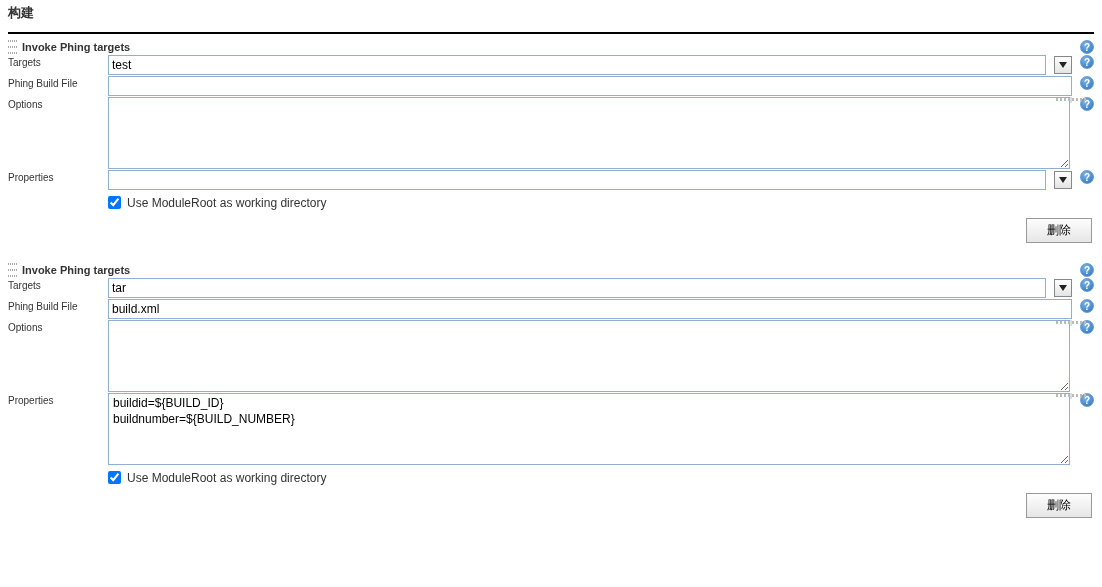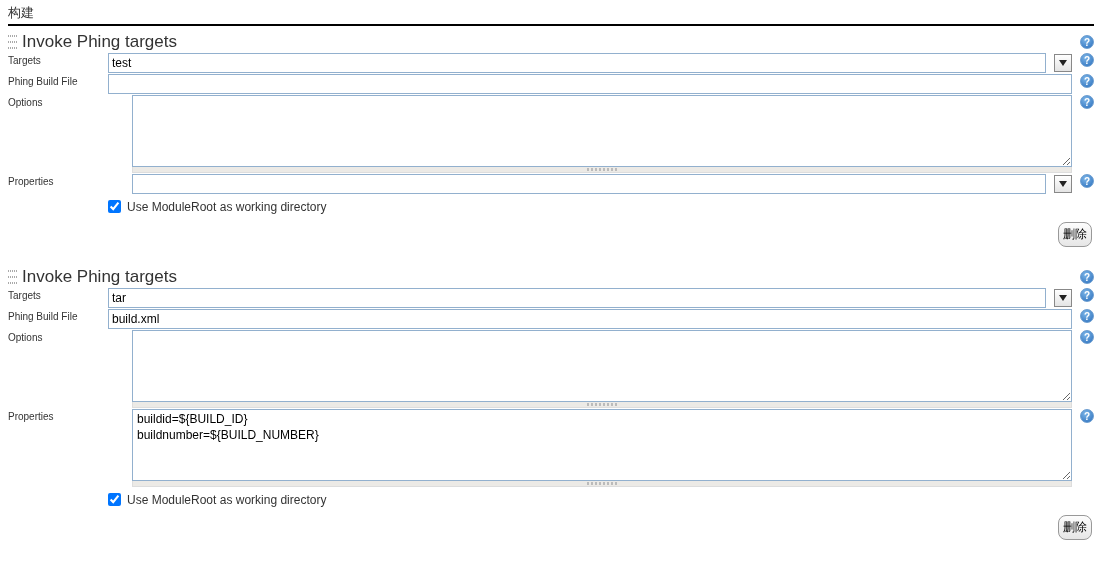--- a/index.html
+++ b/index.html
@@ -4,24 +4,24 @@
 <style>
   * { box-sizing: border-box; margin: 0; padding: 0; }
   body {
     font-family: Arial, Helvetica, sans-serif;
     font-size: 12px;
     color: #333;
     background: #fff;
     padding: 4px 8px;
   }
   .section-heading {
-    font-weight: normal;
+    font-weight: bold;
     font-size: 13px;
     border-bottom: 2px solid #000;
-    padding-bottom: 2px;
+    padding-bottom: 10px;
     margin-bottom: 6px;
   }
   .block {
     margin-bottom: 20px;
   }
   .block-header {
     display: flex;
     align-items: center;
     margin-bottom: 1px;
   }
@@ -32,22 +32,22 @@
     display: inline-flex;
     flex-direction: column;
     justify-content: space-between;
   }
   .dragger span {
     display: block;
     height: 2px;
     background: repeating-linear-gradient(90deg,#aaa 0,#aaa 1px,transparent 1px,transparent 2px);
   }
   .block-title {
-    font-weight: normal;
-    font-size: 17px;
+    font-weight: bold;
+    font-size: 11px;
     flex: 1;
   }
   .help-icon {
     width: 14px;
     height: 14px;
     border-radius: 50%;
     background: radial-gradient(circle at 40% 30%, #7db6e8, #2a6ebc);
     color: #fff;
     font-size: 10px;
     font-weight: bold;
@@ -71,22 +71,21 @@
   }
   .form-field {
     flex: 1;
     display: flex;
     align-items: flex-start;
     gap: 8px;
   }
   .form-field-inner {
     flex: 1;
     display: flex;
-    flex-direction: column;
-    margin-left: 24px;
+    flex-direction: row;
   }
   .text-input {
     width: 100%;
     border: 1px solid #92b0ce;
     padding: 1px 3px;
     font-size: 12px;
     font-family: inherit;
     height: 20px;
   }
   .text-area {
@@ -143,23 +142,23 @@
     height: 13px;
   }
   .btn-row {
     display: flex;
     justify-content: flex-end;
     margin-top: 8px;
     padding-right: 2px;
   }
   .btn {
     border: 1px solid #999;
-    border-radius: 8px;
+    border-radius: 0;
     background: linear-gradient(#fdfdfd,#e6e6e6);
-    padding: 3px 4px;
+    padding: 3px 20px;
     font-size: 12px;
     cursor: pointer;
     font-family: inherit;
   }
 </style>
 </head>
 <body>
 
 <div class="section-heading">构建</div>
 

